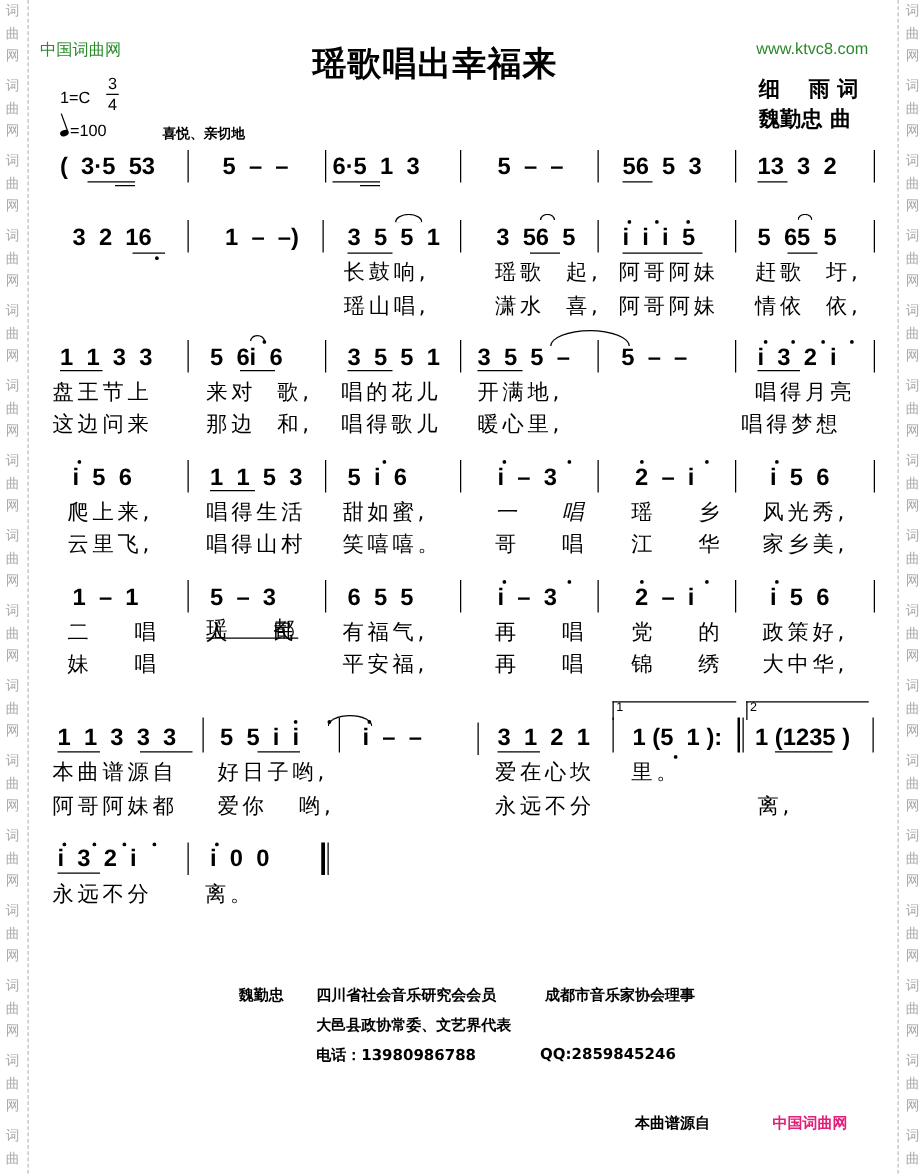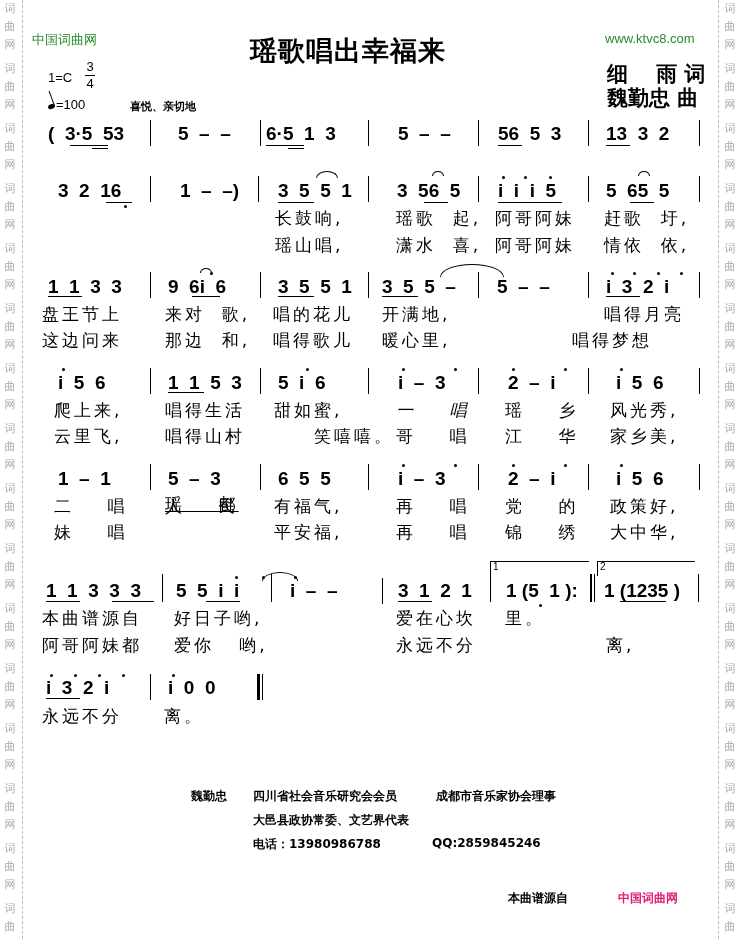--- a/index.html
+++ b/index.html
@@ -7,21 +7,21 @@
   .side{position:absolute;top:0;width:22px;height:939px;}
   .side.left{left:0;border-right:1px dashed #bbb;}
   .side.right{right:0;width:20px;border-left:1px dashed #bbb;}
   .wm{position:absolute;font-size:11px;color:#aaa;line-height:13px;width:16px;text-align:center;}
   .side.left .wm{left:2px;}
   .side.right .wm{left:3px;}
   .abs{position:absolute;white-space:nowrap;}
   .site-left{left:32px;top:31px;font-size:13px;color:#2a8a2a;}
   .site-right{left:605px;top:31px;font-size:13px;color:#2a8a2a;font-family:"Liberation Sans",sans-serif;}
   .title{left:250px;top:33px;font-size:27px;font-family:"DejaVu Serif",serif;font-weight:bold;letter-spacing:1px;}
-  .credit{font-size:21px;font-weight:bold;font-family:"DejaVu Serif",serif;}
+  .credit{font-size:17px;font-weight:bold;font-family:"DejaVu Serif",serif;}
   .key{left:48px;top:70px;font-size:13px;font-family:"Liberation Sans",sans-serif;}
   .tsig{left:85px;top:60px;font-size:13px;font-family:"Liberation Sans",sans-serif;text-align:center;line-height:14px;}
   .tsig .bar{display:block;border-top:1px solid #000;width:10px;margin:1px auto;}
   .tempo{left:48px;top:97px;font-size:13px;font-family:"Liberation Sans",sans-serif;}
   .note-glyph{display:inline-block;width:7px;height:5px;background:#000;border-radius:50%;position:relative;margin-right:1px;transform:rotate(-20deg);}
   .note-glyph:after{content:"";position:absolute;right:0;bottom:2px;width:1px;height:16px;background:#000;}
   .mood{left:130px;top:99px;font-size:11px;font-weight:bold;}
   .n{position:absolute;font-family:"Liberation Sans",sans-serif;font-weight:bold;font-size:19px;line-height:20px;white-space:pre;}
   .bl{position:absolute;width:1px;background:#000;}
   .ul{position:absolute;height:1px;background:#000;}
@@ -202,21 +202,21 @@
   <div class="ly" style="left:495px;top:208px;">阿哥阿妹</div>
   <div class="ly" style="left:604px;top:208px;">赶歌  圩,</div>
   <div class="ly" style="left:275px;top:235px;">瑶山唱,</div>
   <div class="ly" style="left:396px;top:235px;">潇水  喜,</div>
   <div class="ly" style="left:495px;top:235px;">阿哥阿妹</div>
   <div class="ly" style="left:604px;top:235px;">情依  依,</div>
 </div>
 
 <div>
   <div class="n" style="left:48px;top:277px;">1  1  3  3</div>
-  <div class="n" style="left:168px;top:277px;">9  6i  6</div>
+  <div class="n" style="left:168px;top:277px;">5  6i  6</div>
   <div class="n" style="left:278px;top:277px;">3  5  5  1</div>
   <div class="n" style="left:382px;top:277px;">3  5  5  –</div>
   <div class="n" style="left:497px;top:277px;">5  –  –</div>
   <div class="n" style="left:606px;top:277px;">i  3  2  i</div>
   <div class="bl" style="left:150px;top:272px;height:26px;"></div>
   <div class="bl" style="left:260px;top:272px;height:26px;"></div>
   <div class="bl" style="left:368px;top:272px;height:26px;"></div>
   <div class="bl" style="left:478px;top:272px;height:26px;"></div>
   <div class="bl" style="left:588px;top:272px;height:26px;"></div>
   <div class="bl" style="left:699px;top:272px;height:26px;"></div>
@@ -234,21 +234,21 @@
   <div class="dot" style="left:680px;top:272px;"></div>
   <div class="ly" style="left:42px;top:304px;">盘王节上</div>
   <div class="ly" style="left:165px;top:304px;">来对  歌,</div>
   <div class="ly" style="left:273px;top:304px;">唱的花儿</div>
   <div class="ly" style="left:382px;top:304px;">开满地,</div>
   <div class="ly" style="left:604px;top:304px;">唱得月亮</div>
   <div class="ly" style="left:42px;top:330px;">这边问来</div>
   <div class="ly" style="left:165px;top:330px;">那边  和,</div>
   <div class="ly" style="left:273px;top:330px;">唱得歌儿</div>
   <div class="ly" style="left:382px;top:330px;">暖心里,</div>
-  <div class="ly" style="left:572px;top:330px;">唱得梦想</div>
+  <div class="ly" style="left:593px;top:330px;">唱得梦想</div>
 </div>
 
 <div>
   <div class="n" style="left:58px;top:373px;">i  5  6</div>
   <div class="n" style="left:168px;top:373px;">1  1  5  3</div>
   <div class="n" style="left:278px;top:373px;">5  i  6</div>
   <div class="n" style="left:398px;top:373px;">i  –  3</div>
   <div class="n" style="left:508px;top:373px;">2  –  i</div>
   <div class="n" style="left:616px;top:373px;">i  5  6</div>
   <div class="bl" style="left:150px;top:368px;height:26px;"></div>
@@ -266,21 +266,21 @@
   <div class="dot" style="left:564px;top:368px;"></div>
   <div class="dot" style="left:620px;top:368px;"></div>
   <div class="ly" style="left:54px;top:400px;">爬上来,</div>
   <div class="ly" style="left:165px;top:400px;">唱得生活</div>
   <div class="ly" style="left:274px;top:400px;">甜如蜜,</div>
   <div class="ly" style="left:396px;top:400px;font-style:italic;">一    唱</div>
   <div class="ly" style="left:505px;top:400px;">瑶    乡</div>
   <div class="ly" style="left:610px;top:400px;">风光秀,</div>
   <div class="ly" style="left:54px;top:426px;">云里飞,</div>
   <div class="ly" style="left:165px;top:426px;">唱得山村</div>
-  <div class="ly" style="left:274px;top:426px;margin-left:40px;">笑嘻嘻。</div>
+  <div class="ly" style="left:274px;top:426px;">笑嘻嘻。</div>
   <div class="ly" style="left:396px;top:426px;">哥    唱</div>
   <div class="ly" style="left:505px;top:426px;">江    华</div>
   <div class="ly" style="left:610px;top:426px;">家乡美,</div>
 </div>
 
 <div>
   <div class="n" style="left:58px;top:469px;">1  –  1</div>
   <div class="n" style="left:168px;top:469px;">5  –  3</div>
   <div class="n" style="left:278px;top:469px;">6  5  5</div>
   <div class="n" style="left:398px;top:469px;">i  –  3</div>

